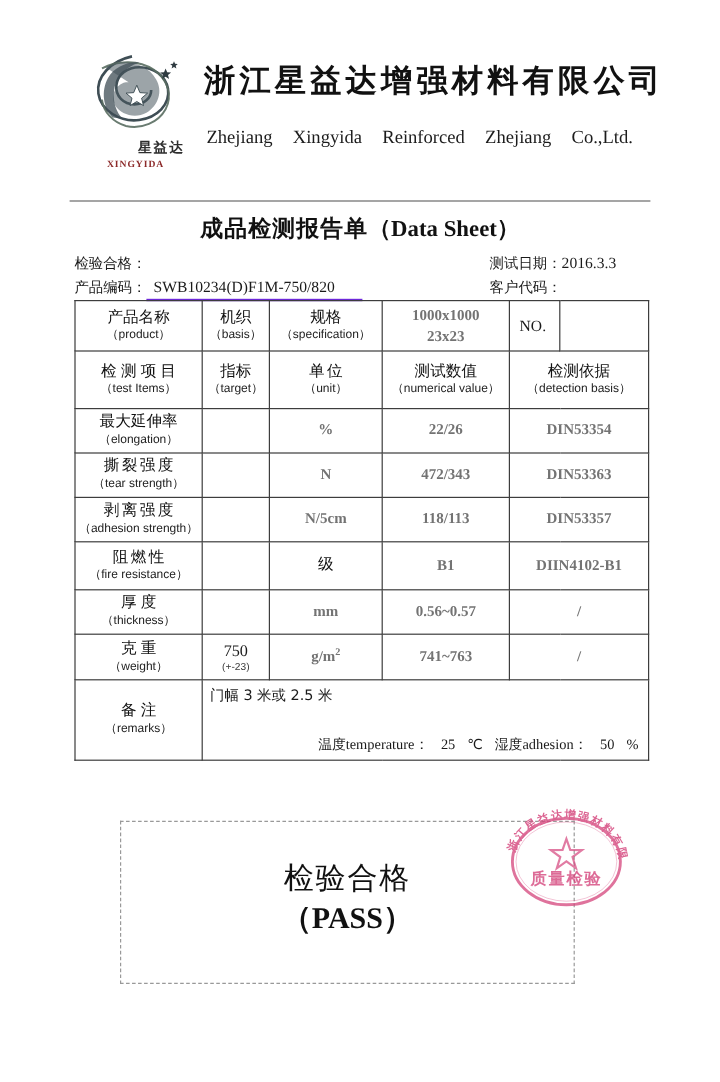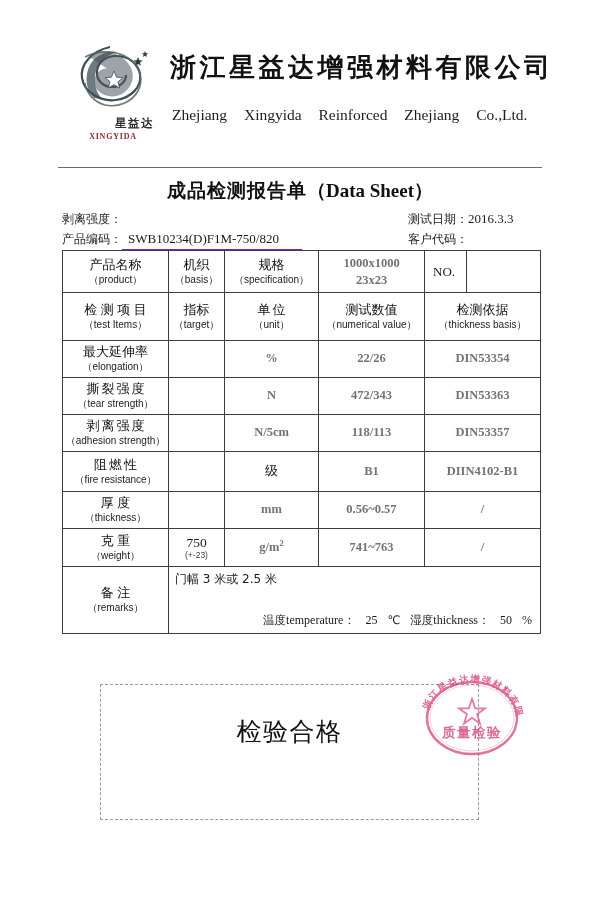--- a/index.html
+++ b/index.html
@@ -360,21 +360,21 @@
 
   <div class="rule"></div>
 
   <div class="doc-title">
     <span class="cn">成品检测报告单</span><span class="en">（Data Sheet）</span>
   </div>
 
   <div class="meta">
     <div class="meta-line l1">
       <span class="meta-left">
-        <span class="meta-label">剥离强度：</span><span class="meta-value"></span>
+        <span class="meta-label">检验合格：</span><span class="meta-value"></span>
       </span>
       <span class="meta-right">
         <span class="meta-label">测试日期：</span><span class="meta-value">2016.3.3</span>
       </span>
     </div>
     <div class="meta-line l2">
       <span class="meta-left">
         <span class="meta-label">产品编码：</span><span class="meta-value underlined">SWB10234(D)F1M-750/820</span>
       </span>
       <span class="meta-right">
@@ -431,21 +431,21 @@
         <td>
           <span class="cell-cn spaced2">单位</span>
           <span class="cell-en">（unit）</span>
         </td>
         <td>
           <span class="cell-cn">测试数值</span>
           <span class="cell-en">（numerical value）</span>
         </td>
         <td colspan="2">
           <span class="cell-cn">检测依据</span>
-          <span class="cell-en">（thickness basis）</span>
+          <span class="cell-en">（detection basis）</span>
         </td>
       </tr>
 
 
       <tr style="height:37px">
         <td>
           <span class="cell-cn">最大延伸率</span>
           <span class="cell-en">（elongation）</span>
         </td>
         <td>
@@ -560,33 +560,34 @@
 
       <tr style="height:62px">
         <td>
           <span class="cell-cn spaced">备注</span>
           <span class="cell-en">（remarks）</span>
         </td>
         <td colspan="5">
           <div class="remarks-body">
             <div class="remarks-top">门幅  3 米或 2.5 米</div>
             <div class="remarks-bottom">
-              <span class="cn">温度</span><span class="en">temperature：</span><span class="rb-gap"></span><span class="en">25</span><span class="rb-gap"></span><span class="cn">℃</span><span class="rb-gap"></span><span class="cn">湿度</span><span class="en">thickness：</span><span class="rb-gap"></span><span class="en">50</span><span class="rb-gap"></span><span class="en">%</span>
+              <span class="cn">温度</span><span class="en">temperature：</span><span class="rb-gap"></span><span class="en">25</span><span class="rb-gap"></span><span class="cn">℃</span><span class="rb-gap"></span><span class="cn">湿度</span><span class="en">adhesion：</span><span class="rb-gap"></span><span class="en">50</span><span class="rb-gap"></span><span class="en">%</span>
             </div>
           </div>
         </td>
       </tr>
 
     </tbody>
   </table>
 
 
   <div class="passbox">
     <div class="pass-text">
       <div class="pass-cn">检验合格</div>
+      <div class="pass-en">（PASS）</div>
     </div>
   </div>
 
   <svg class="stamp" viewBox="0 0 108 92">
     <defs>
       <path id="ringpath" d="M 10,46 A 44,36 0 0 1 98,46" fill="none"></path>
       <path id="ringpath2" d="M 14,50 A 40,32 0 0 0 94,50" fill="none"></path>
     </defs>
     <ellipse cx="54" cy="46" rx="45" ry="36" fill="none" stroke="#d4427a" stroke-width="2.4" opacity="0.9"></ellipse>
     <ellipse cx="54" cy="46" rx="42" ry="33" fill="none" stroke="#d4427a" stroke-width="0.7" opacity="0.45"></ellipse>

